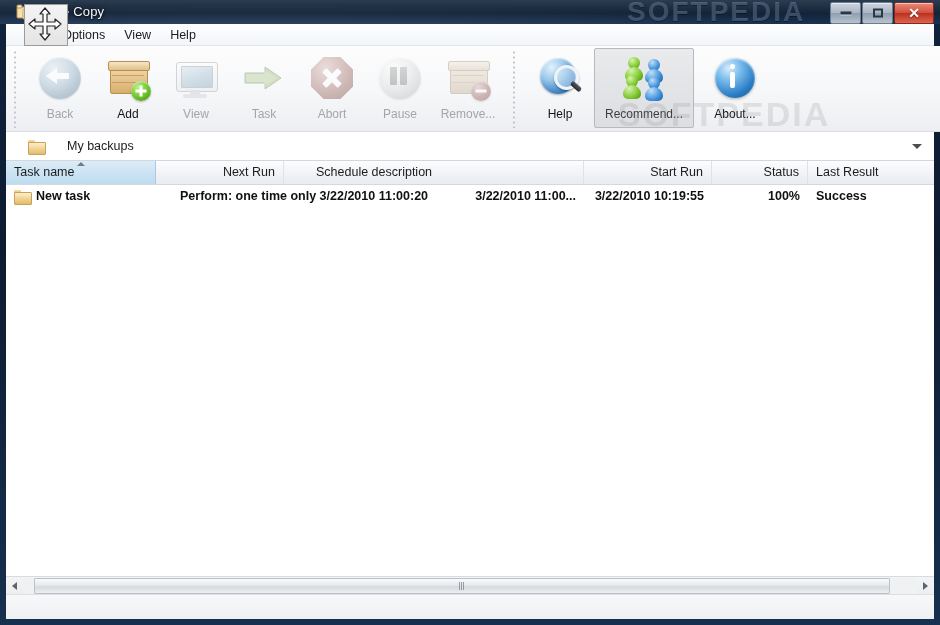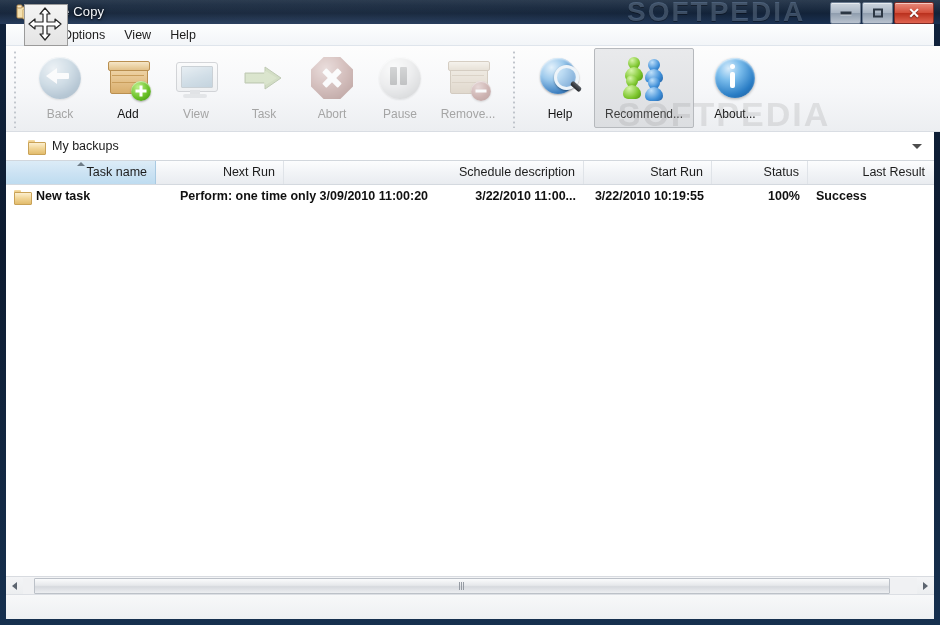--- a/index.html
+++ b/index.html
@@ -215,21 +215,21 @@
     font-size:12px;color:rgba(120,120,120,.30);letter-spacing:.5px;margin-top:2px;
   }
 
   
   .pathbar{
     position:absolute;left:6px;top:132px;width:928px;height:29px;
     background:#fff;border-bottom:1px solid #d2d7dd;box-sizing:border-box;
     display:flex;align-items:center;
   }
   .path-inner{
-    margin-left:22px;display:flex;align-items:center;gap:8px;flex:1;
+    margin-left:22px;display:flex;align-items:center;gap:23px;flex:1;
   }
   .folder{
     width:16px;height:13px;position:relative;flex:0 0 auto;
   }
   .folder .tab{
     position:absolute;left:0;top:0;width:7px;height:3px;border-radius:1px 1px 0 0;
     background:linear-gradient(180deg,#f6deaa,#e8c377);
   }
   .folder .bdy{
     position:absolute;left:0;top:2px;width:16px;height:11px;border-radius:1px;
@@ -249,21 +249,20 @@
   }
   .lv-head{
     display:flex;height:23px;
     background:linear-gradient(180deg,#fcfdfe 0%,#f2f4f7 48%,#e9ecf0 100%);
     border-bottom:1px solid #d4d9df;
   }
   .th{
     position:relative;font-size:12.5px;color:#1c1c1c;line-height:23px;
     padding:0 8px;border-right:1px solid #dfe3e8;box-sizing:border-box;white-space:nowrap;
     overflow:hidden;
-    text-align:right;
   }
   .th.sorted{
     background:linear-gradient(180deg,#dcecf7 0%,#cbe2f3 55%,#bedcf0 100%);
     border-right:1px solid #a9cae2;
   }
   .sort-arrow{
     position:absolute;left:50%;top:1px;transform:translateX(-50%);
     width:0;height:0;border-left:4px solid transparent;border-right:4px solid transparent;
     border-bottom:4px solid #6f7d88;
   }
@@ -520,21 +519,21 @@
     </div>
 
     <div class="lv-row">
       <div class="td first" style="width:150px">
         <span class="folder">
           <span class="tab"></span>
             <span class="bdy"></span>
         </span>
         <span>New task</span>
       </div>
-      <div class="td" style="width:300px;padding-left:24px">Perform: one time only 3/09/2010 11:00:20</div>
+      <div class="td" style="width:300px;padding-left:24px">Perform: one time only 3/22/2010 11:00:20</div>
       <div class="td num" style="width:128px">3/22/2010 11:00...</div>
       <div class="td num" style="width:128px">3/22/2010 10:19:55</div>
       <div class="td num" style="width:96px">100%</div>
       <div class="td" style="width:125px">Success</div>
     </div>
 
   </div>
 
   <div class="hscroll">
     <div class="sb-btn">

